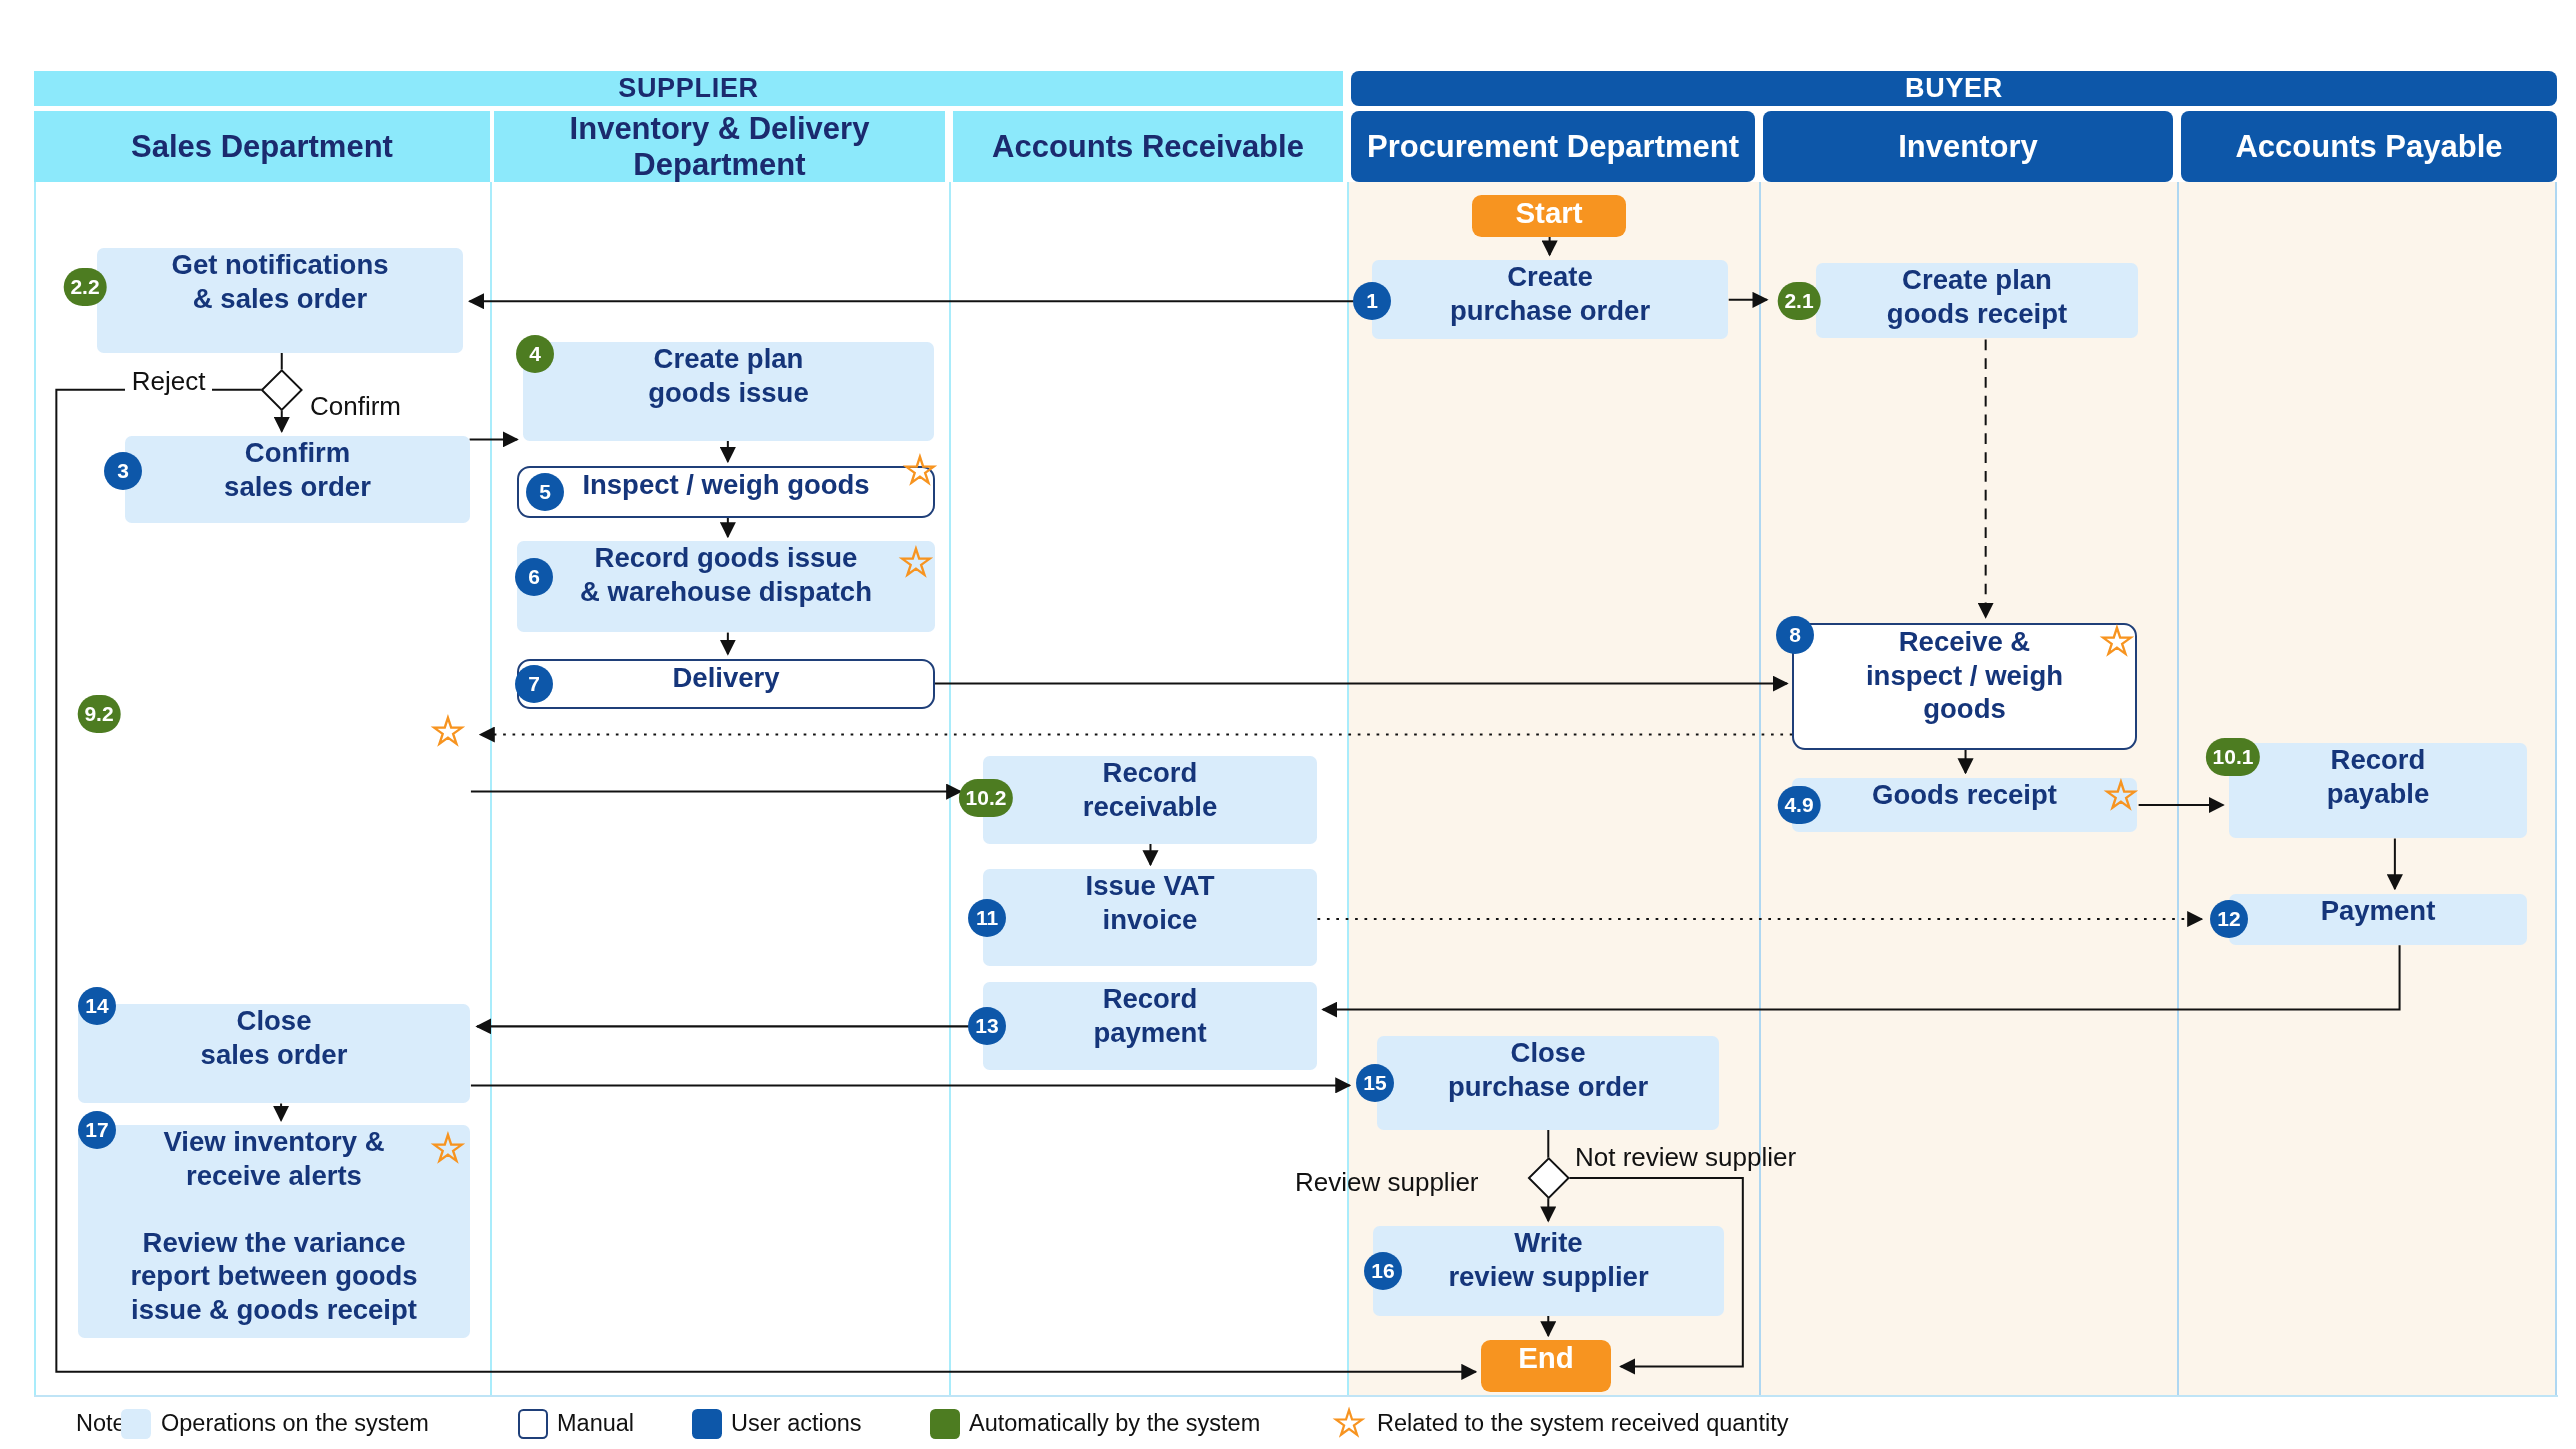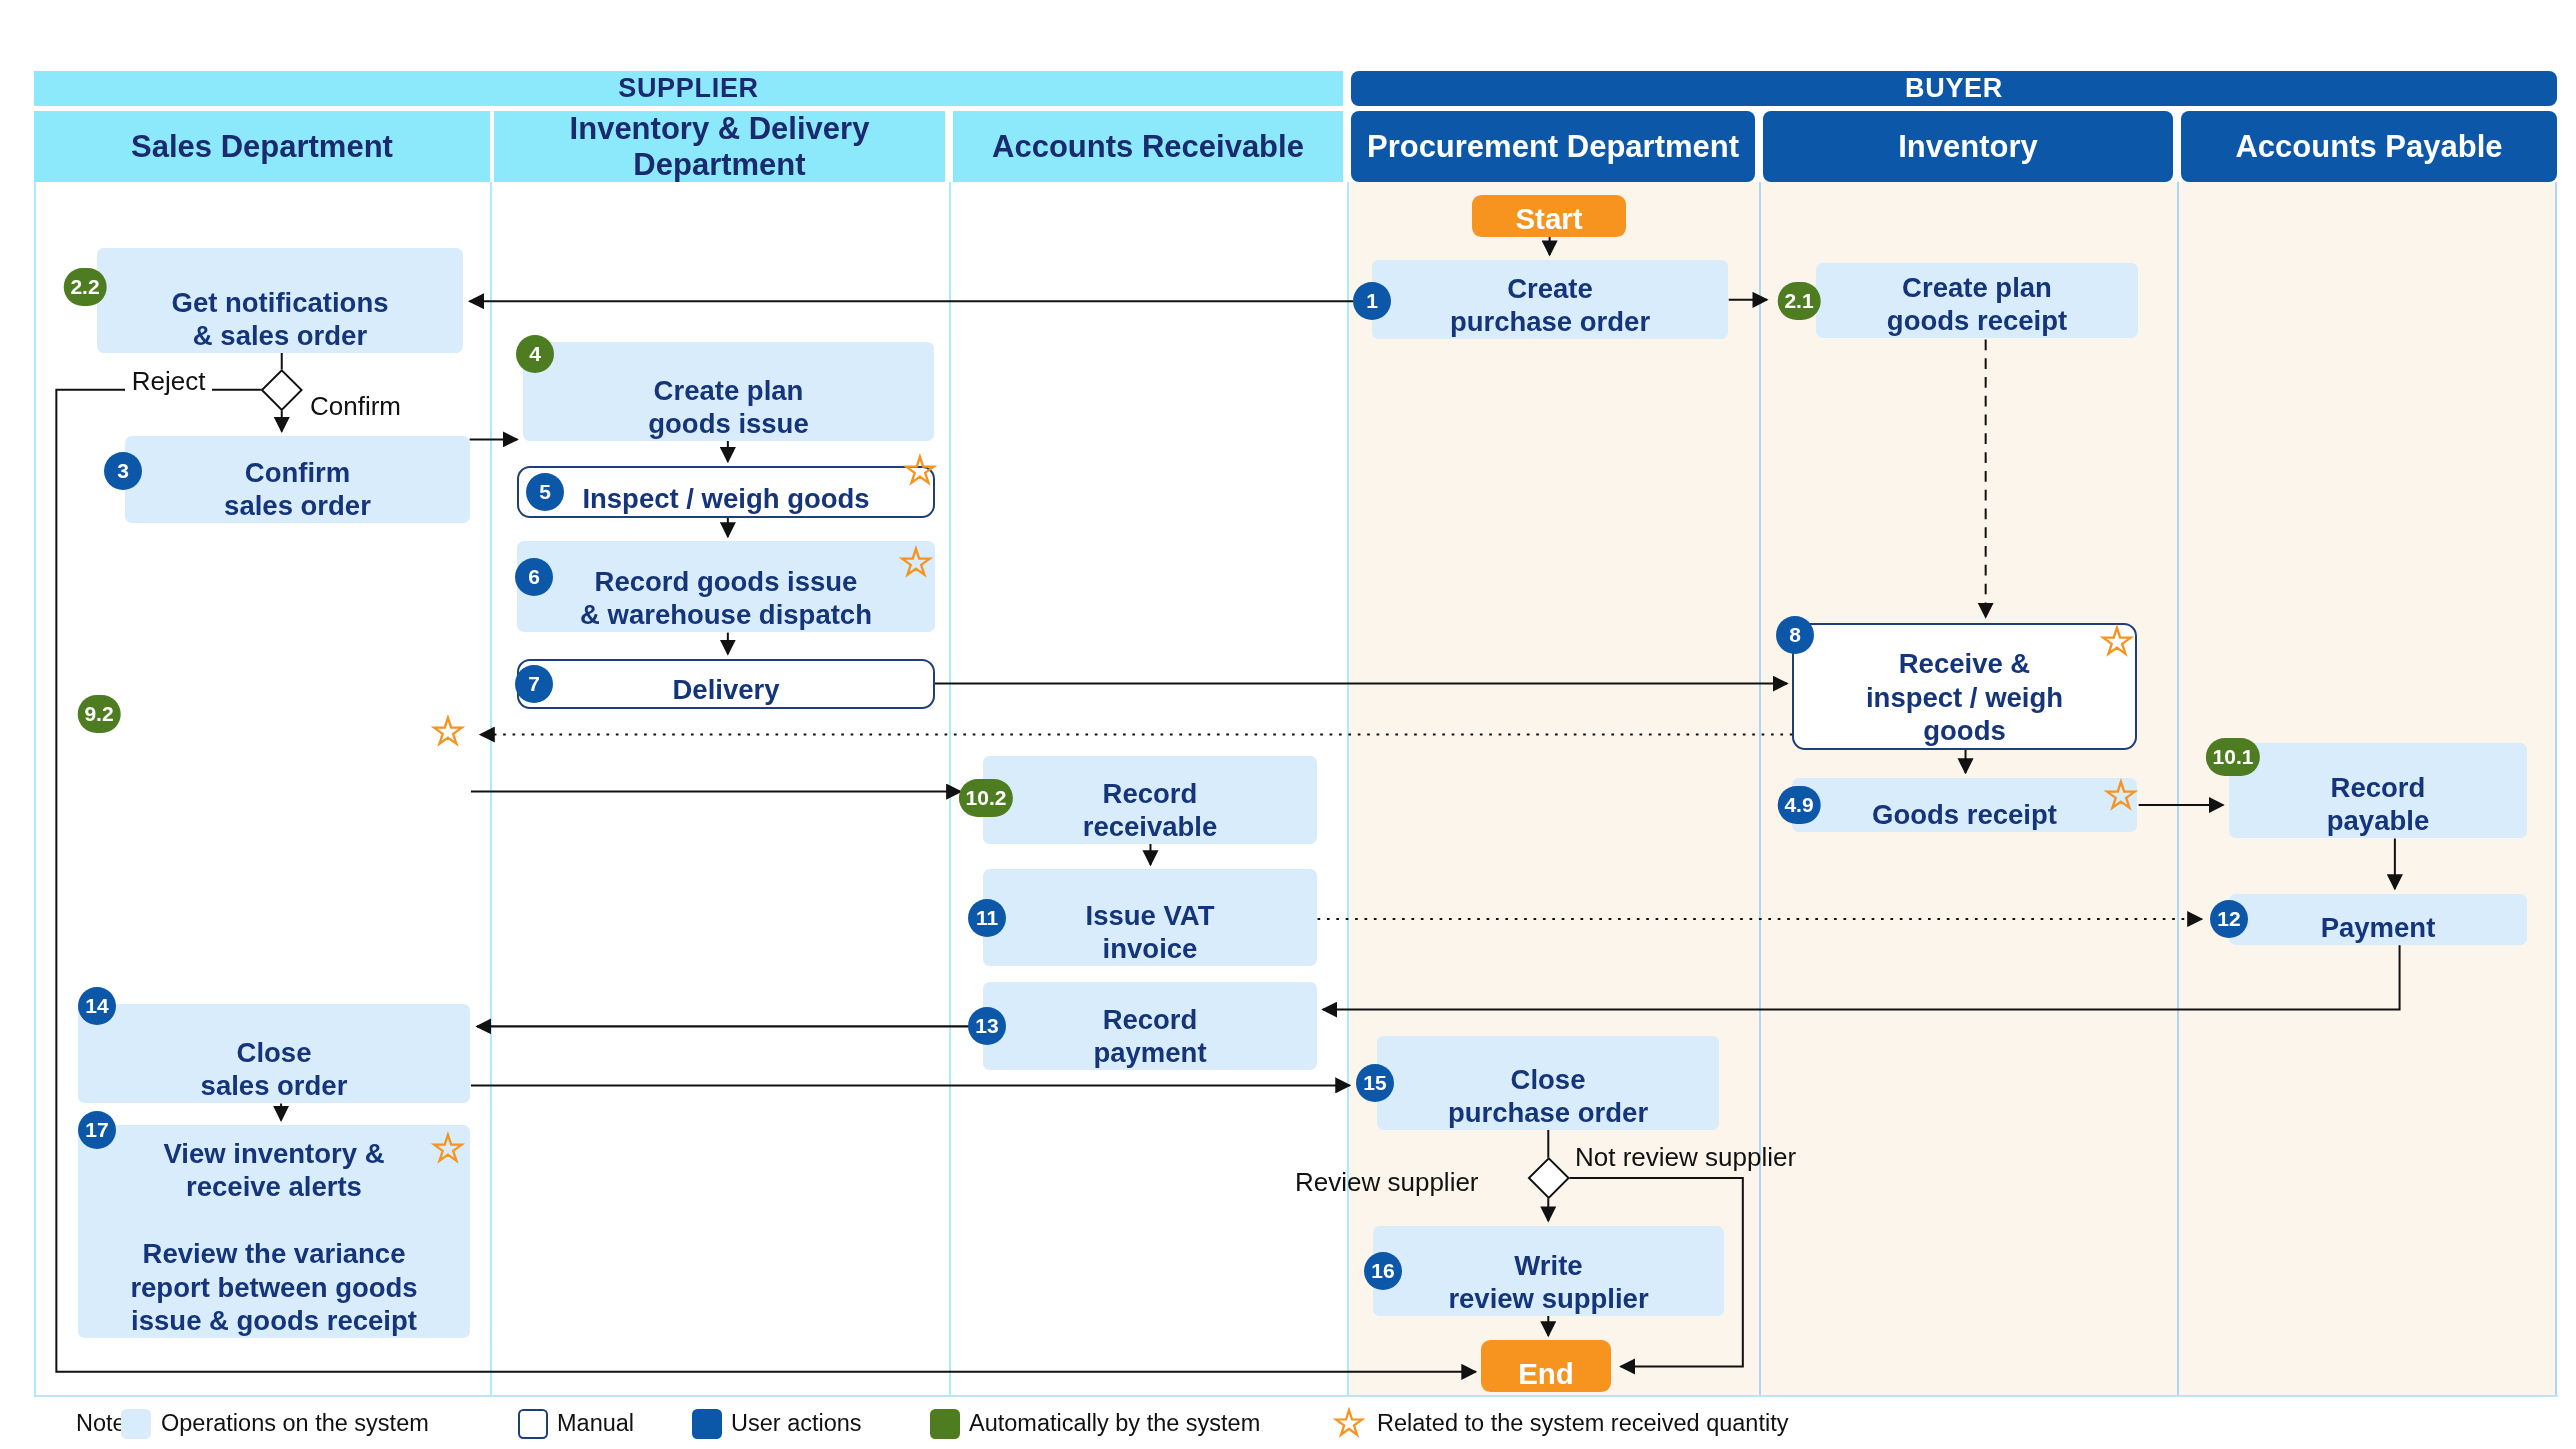--- a/index.html
+++ b/index.html
@@ -11,21 +11,21 @@
   .vline.blue{background:#aed7f2;}
   .hline-bottom{position:absolute;left:34px;top:1395px;width:2524px;height:2px;background:#bfe4f6;}
   
   .band{position:absolute;display:flex;align-items:center;justify-content:center;font-weight:bold;}
   .band.cyan{background:#8ce9fb;color:#1b2a6e;}
   .band.blue{background:#0d57a9;color:#ffffff;border-radius:8px;}
   .band1{font-size:27px;letter-spacing:0.7px;}
   .band2{font-size:31px;text-align:center;line-height:1.15;}
   .pre{white-space:pre-line;}
   
-  .node{position:absolute;display:flex;align-items:flex-end;justify-content:center;text-align:center;z-index:2;box-sizing:border-box;}
+  .node{position:absolute;display:flex;align-items:flex-start;justify-content:center;text-align:center;z-index:2;box-sizing:border-box;}
   .node .label{white-space:pre-line;font-size:27.5px;line-height:1.22;font-weight:600;color:#15357a;}
   .node.op{background:#d9ecfb;border-radius:6.7px;}
   .node.manual{background:#ffffff;border:2px solid #1f3f79;border-radius:13px;}
   .node.terminal{background:#f79420;border-radius:9.4px;}
   .node.terminal .label{color:#ffffff;font-size:29.5px;font-weight:bold;}
   .badge{position:absolute;transform:translate(-50%,-50%);min-width:38px;height:38px;border-radius:38px;display:flex;align-items:center;justify-content:center;color:#fff;font-size:21px;font-weight:bold;z-index:4;padding:0 6.7px;box-sizing:border-box;}
   .badge.user{background:#0d57a9;}
   .badge.auto{background:#4d7c21;}
   .star{position:absolute;transform:translate(-50%,-50%);font-size:40px;color:#f79420;font-weight:bold;z-index:4;line-height:1;}
   .diamond{position:absolute;width:29.5px;height:29.5px;box-sizing:border-box;background:#ffffff;border:2px solid #111111;transform:rotate(45deg);z-index:2;}

